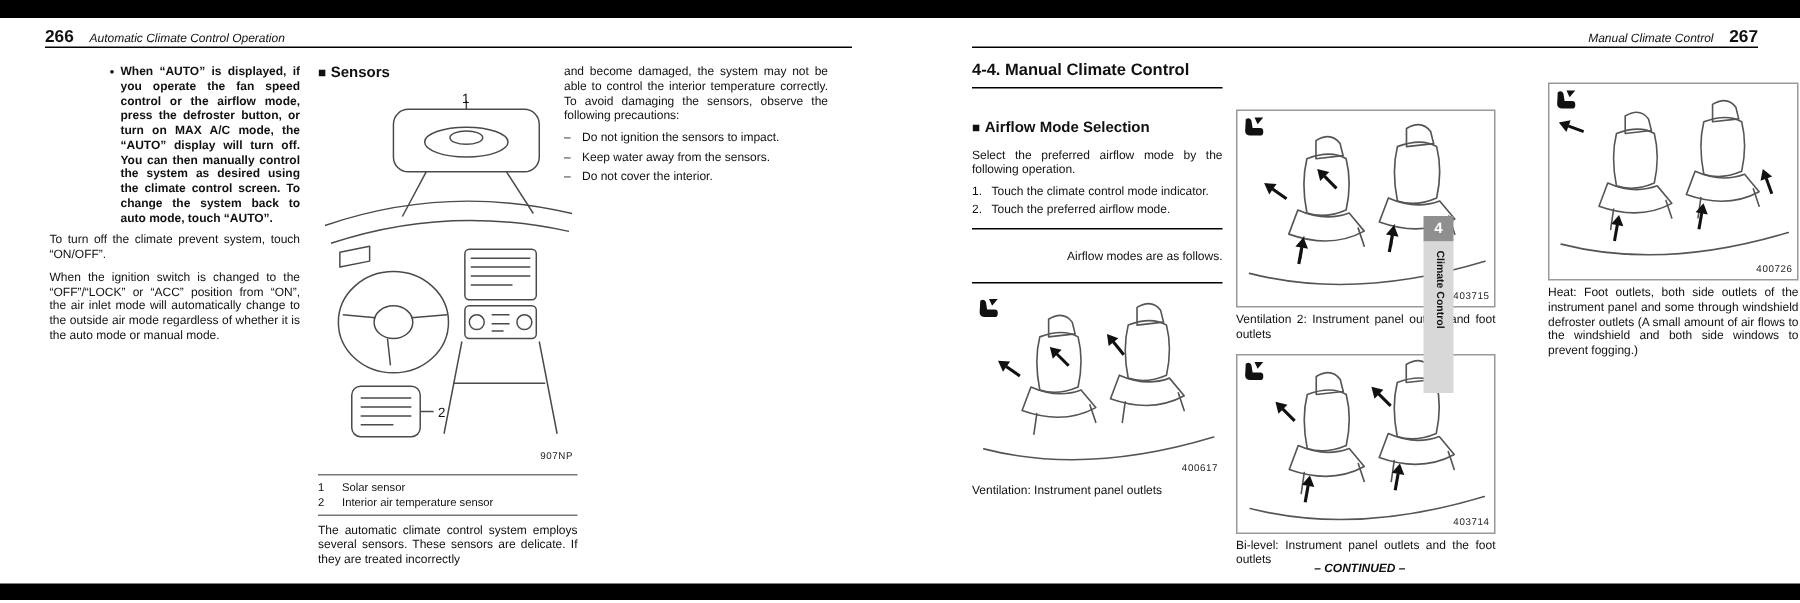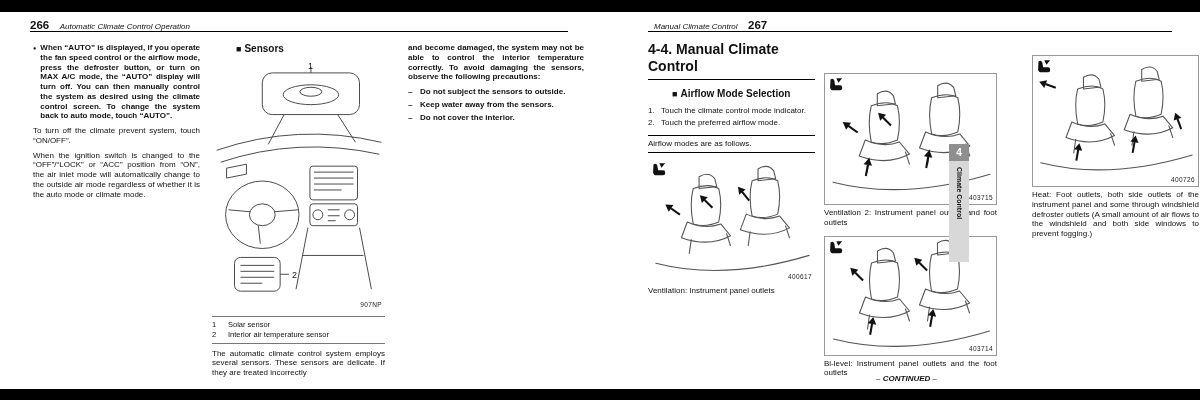--- a/index.html
+++ b/index.html
@@ -9,51 +9,51 @@
 
   .bar { position:absolute; left:0; width:1200px; background:#000; }
   .bar.top { top:0; height:12px; }
   .bar.bottom { top:389px; height:11px; }
 
   
   .header { position:absolute; height:17px; border-bottom:1.5px solid #000; white-space:nowrap; }
   .header .pn { font-weight:bold; font-size:11.5px; vertical-align:baseline; }
   .header .ht { font-style:italic; font-size:8px; padding:0 6px; }
   #hdr-left  { left:30px;  top:15px; width:538px; }
-  #hdr-right { left:648px; top:15px; width:524px; text-align:left; }
+  #hdr-right { left:648px; top:15px; width:524px; text-align:right; }
 
   .col { position:absolute; font-size:8px; line-height:1.22; text-align:justify; }
   p.para { margin-bottom:5px; }
-  .brow { display:flex; gap:4px; margin-bottom:5px; }
+  .brow { display:flex; gap:4px; margin-bottom:5px;margin-left:40px; }
   .brow .blt { flex:none; font-size:5.5px; line-height:10px; }
   .brow.bold-text p { font-weight:bold; }
   .drow { display:flex; gap:4px; margin-bottom:3px; }
   .drow .dsh { flex:none; width:8px; }
 
-  .h-square { font-size:10px; font-weight:bold; margin-bottom:6px; text-align:left;margin-left:24px; }
+  .h-square { font-size:10px; font-weight:bold; margin-bottom:6px; text-align:left; }
   .h-square .sq { font-size:9px; margin-right:3px; }
 
-  .section-title { font-size:14px; font-weight:bold; border-bottom:1.2px solid #000;
-                   padding-bottom:4px; margin-bottom:8px; text-align:left; }
+  .section-title { font-size:11px; font-weight:bold; border-bottom:1.2px solid #000;
+                   padding-bottom:4px; margin-bottom:21px; text-align:left; }
 
   .figure { position:relative; width:100%; background:#fff; }
   .figure.boxed { border:1px solid #999; }
   .figcode { position:absolute; right:3px; bottom:2px; font-size:6.5px; color:#222; letter-spacing:.4px; }
   .mode-icon { position:absolute; left:3px; top:3px; width:15px; height:15px; }
   .art { width:100%; height:100%; display:block; }
   .cnum { font:9px "Liberation Sans", sans-serif; fill:#111; }
 
   .legend { border-top:1px solid #777; border-bottom:1px solid #777; padding:3px 0; margin:5px 0; }
   .lrow { display:flex; gap:9px; font-size:7.5px; line-height:1.3; text-align:left; }
   .lrow .lnum { flex:none; width:7px; }
 
   .step { display:flex; gap:3px; margin-bottom:2px; }
   .step .num { flex:none; width:10px; }
   .modes-note { border-top:1px solid #000; border-bottom:1px solid #000;
-                padding:3px 0; margin:7px 0 6px 0; text-align:left; }
+                padding:13px 0; margin:7px 0 6px 0; text-align:right; }
 
   .caption { margin-top:3px; font-size:8px; line-height:1.22; text-align:justify; }
 
   .continued { position:absolute; right:32px; top:374px; font-size:8px; font-weight:bold; font-style:italic;text-align:center; }
 
   .side-tab { position:absolute; right:0; top:144px; width:20px; }
   .tab-num { height:17px; background:#8f8f8f; color:#fff; font-size:10px; font-weight:bold;
              text-align:center; line-height:17px; }
   .tab-label { writing-mode:vertical-rl; width:20px; height:101px; line-height:20px;
                background:#d8d8d8; font-size:7px; font-weight:bold; color:#111; padding-top:6px; }
@@ -96,21 +96,21 @@
     <span class="pn">266</span>
     <span class="ht">Automatic Climate Control Operation</span>
   </div>
 
   <div class="col" style="left:33px; top:43px; width:167px;">
     <div class="brow bold-text">
       <span class="blt">●</span>
       <p>When “AUTO” is displayed, if you operate the fan speed control or the airflow mode, press the defroster button, or turn on MAX A/C mode, the “AUTO” display will turn off. You can then manually control the system as desired using the climate control screen. To change the system back to auto mode, touch “AUTO”.</p>
     </div>
     <p class="para">To turn off the climate prevent system, touch “ON/OFF”.</p>
-    <p class="para">When the ignition switch is changed to the “OFF”/“LOCK” or “ACC” position from “ON”, the air inlet mode will automatically change to the outside air mode regardless of whether it is the auto mode or climate mode.</p>
+    <p class="para">When the ignition switch is changed to the “OFF”/“LOCK” or “ACC” position from “ON”, the air inlet mode will automatically change to the outside air mode regardless of whether it is the auto mode or manual mode.</p>
   </div>
 
   <div class="col" style="left:212px; top:43px; width:173px;">
     <h3 class="h-square">
       <span class="sq">■</span><span>Sensors</span>
     </h3>
     <div class="figure" style="height:250px;">
       <svg class="art" viewBox="0 0 173 252" preserveAspectRatio="xMidYMid meet">
         <g fill="none" stroke="#4a4a4a" stroke-width="1" stroke-linejoin="round">
           <rect x="50" y="12" width="98" height="42" rx="10"></rect>
@@ -148,25 +148,25 @@
         <span>Solar sensor</span>
       </div>
       <div class="lrow">
         <span class="lnum">2</span>
         <span>Interior air temperature sensor</span>
       </div>
     </div>
     <p class="para">The automatic climate control system employs several sensors. These sensors are delicate. If they are treated incorrectly</p>
   </div>
 
-  <div class="col" style="left:408px; top:43px; width:176px;font-weight:bold;">
+  <div class="col" style="left:376px; top:43px; width:176px;">
     <p class="para">and become damaged, the system may not be able to control the interior temperature correctly. To avoid damaging the sensors, observe the following precautions:</p>
     <div class="drow">
       <span class="dsh">–</span>
-      <p>Do not subject the sensors to outside.</p>
+      <p>Do not ignition the sensors to impact.</p>
     </div>
     <div class="drow">
       <span class="dsh">–</span>
       <p>Keep water away from the sensors.</p>
     </div>
     <div class="drow">
       <span class="dsh">–</span>
       <p>Do not cover the interior.</p>
     </div>
   </div>
@@ -174,20 +174,21 @@
   <div class="header" id="hdr-right">
     <span class="ht">Manual Climate Control</span>
     <span class="pn">267</span>
   </div>
 
   <div class="col" style="left:648px; top:41px; width:167px;">
     <h2 class="section-title">4-4. Manual Climate Control</h2>
     <h3 class="h-square">
       <span class="sq">■</span><span>Airflow Mode Selection</span>
     </h3>
+    <p class="para">Select the preferred airflow mode by the following operation.</p>
     <div class="step">
       <span class="num">1.</span>
       <p>Touch the climate control mode indicator.</p>
     </div>
     <div class="step">
       <span class="num">2.</span>
       <p>Touch the preferred airflow mode.</p>
     </div>
     <div class="modes-note">Airflow modes are as follows.</div>
     <div class="figure" style="height:124px;">

